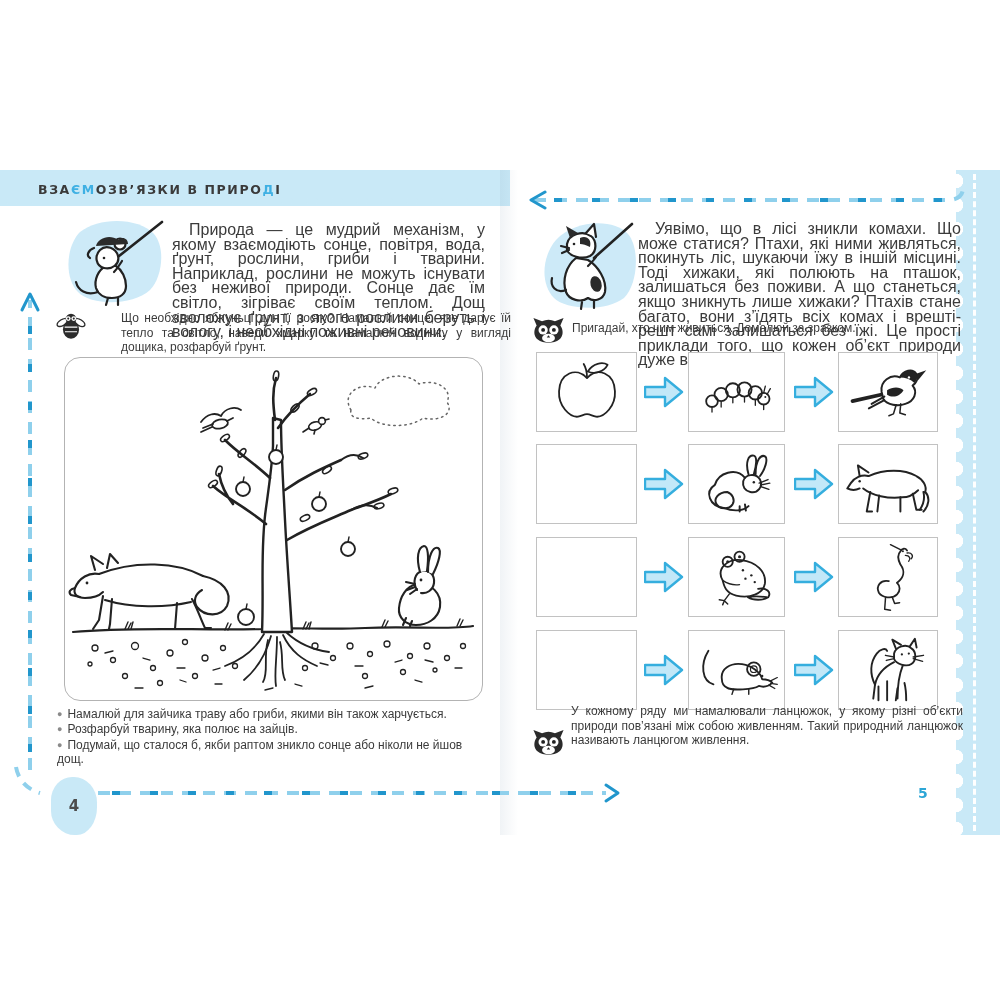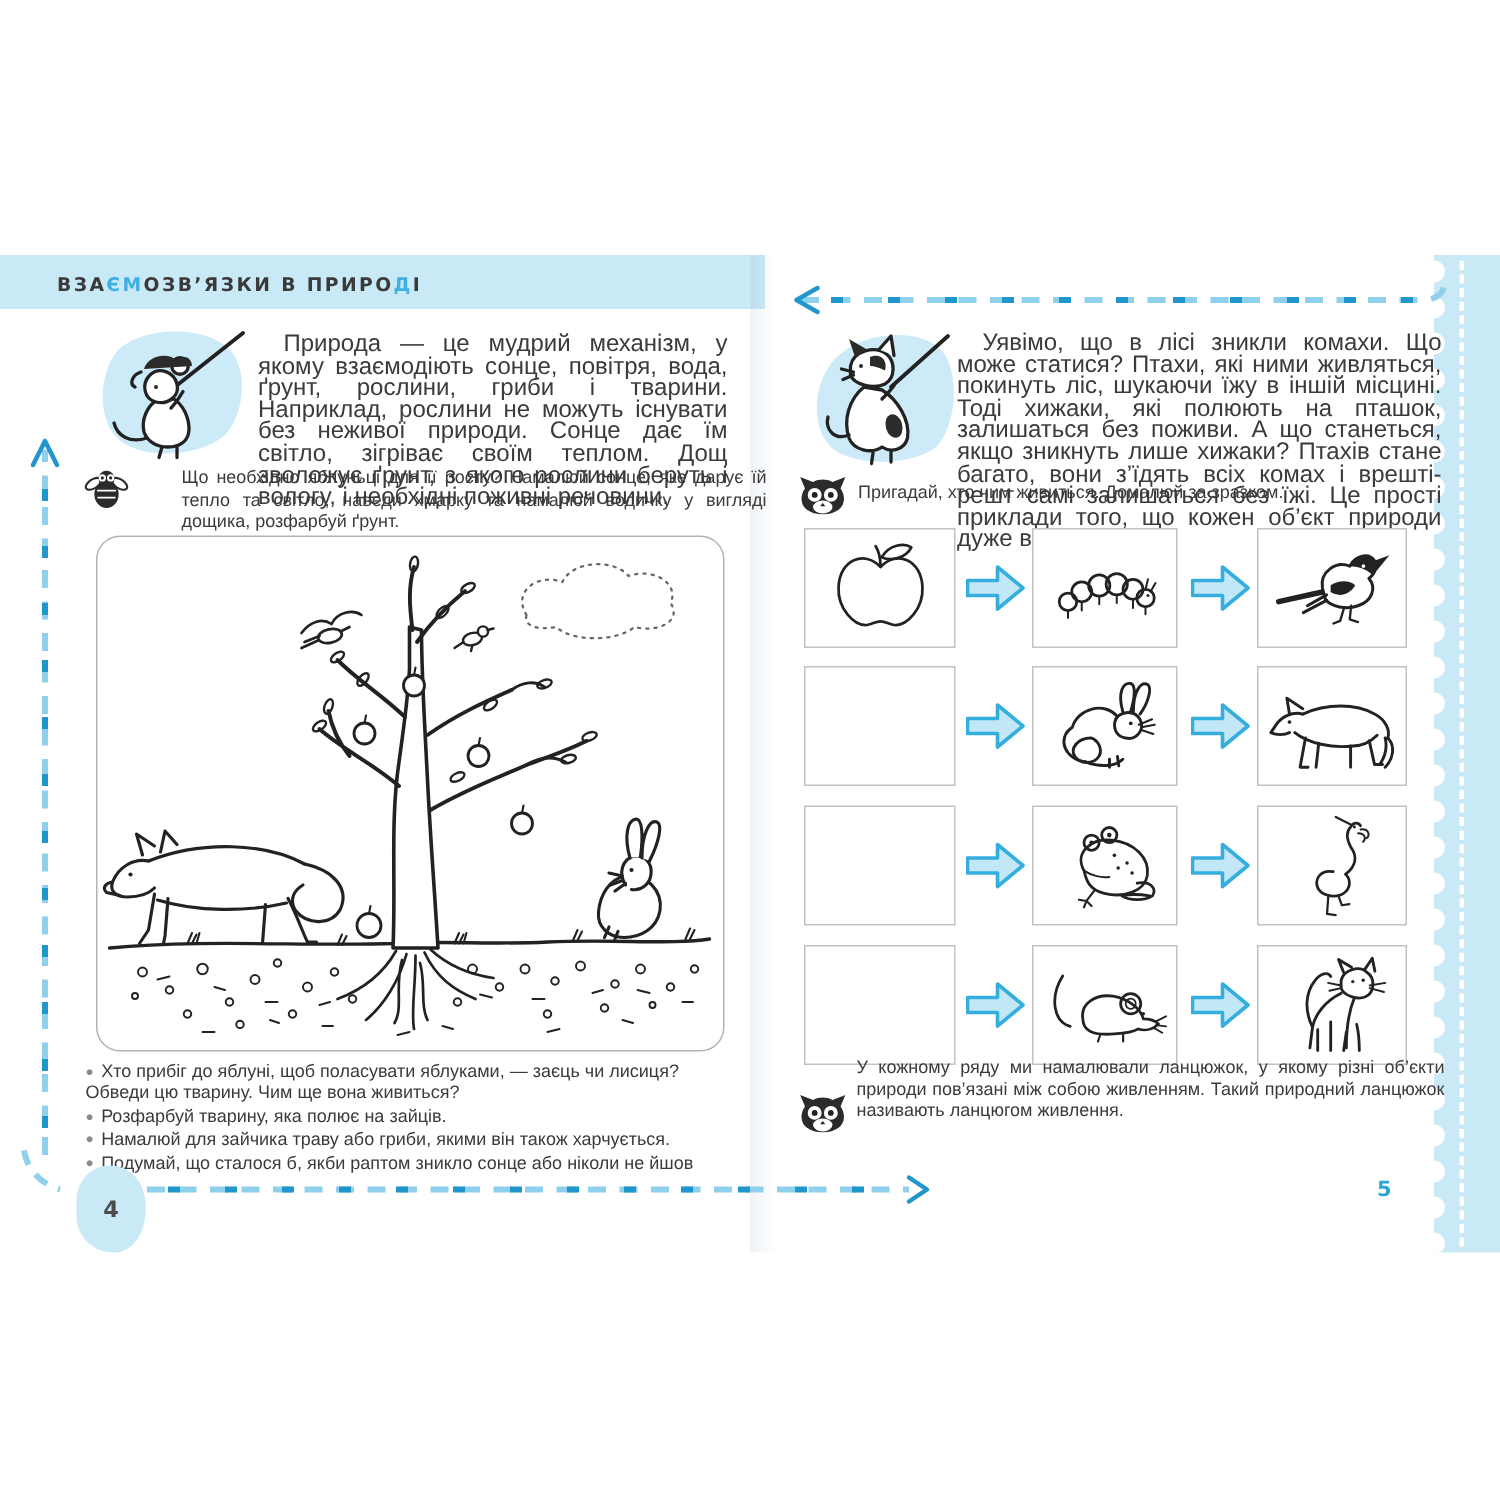--- a/index.html
+++ b/index.html
@@ -207,23 +207,22 @@
           <circle cx="370" cy="312" r="2"></circle>
       <path d="M40 295 l8 -2 M78 300 l7 2 M112 310 l8 0 M148 312 l7 -2 M255 305 l8 2 M290 308 l8 0
                M330 304 l7 -2 M360 302 l8 2 M390 310 l7 0 M200 332 l8 -2 M230 326 l7 2 M70 330 l8 0
                M300 330 l8 -2 M350 322 l7 2 M150 326 l7 0 M115 322 l6 2"></path>
     </g>
   </g>
 </svg>
 </div>
 
 <div class="abs" style="left:57px;top:707px;width:430px;">
-  <p class="bullet-item"><span class="dot">●</span><span>Хто прибіг до яблуні, щоб поласувати яблуками, — заєць чи лисиця? Обведи цю тварину. Чим ще вона живиться?</span></p>
+  <p class="bullet-item"><span class="dot">●</span><span>Намалюй для зайчика траву або гриби, якими він також харчується.</span></p>
   <p class="bullet-item"><span class="dot">●</span><span>Розфарбуй тварину, яка полює на зайців.</span></p>
-  <p class="bullet-item"><span class="dot">●</span><span>Намалюй для зайчика траву або гриби, якими він також харчується.</span></p>
   <p class="bullet-item"><span class="dot">●</span><span>Подумай, що сталося б, якби раптом зникло сонце або ніколи не йшов дощ.</span></p>
 </div>
 
 <div class="abs blob4">
   <span>4</span>
 </div>
 
 <svg class="abs" style="left:14px;top:284px;" width="32" height="492" viewBox="0 0 32 492">
   <path d="M16 486 L16 16" stroke="#8fd0ec" stroke-width="4" stroke-dasharray="12 9" fill="none"></path>
   <path d="M16 486 L16 16" stroke="#2196cc" stroke-width="4" stroke-dasharray="8 30" stroke-dashoffset="-18" fill="none"></path>

